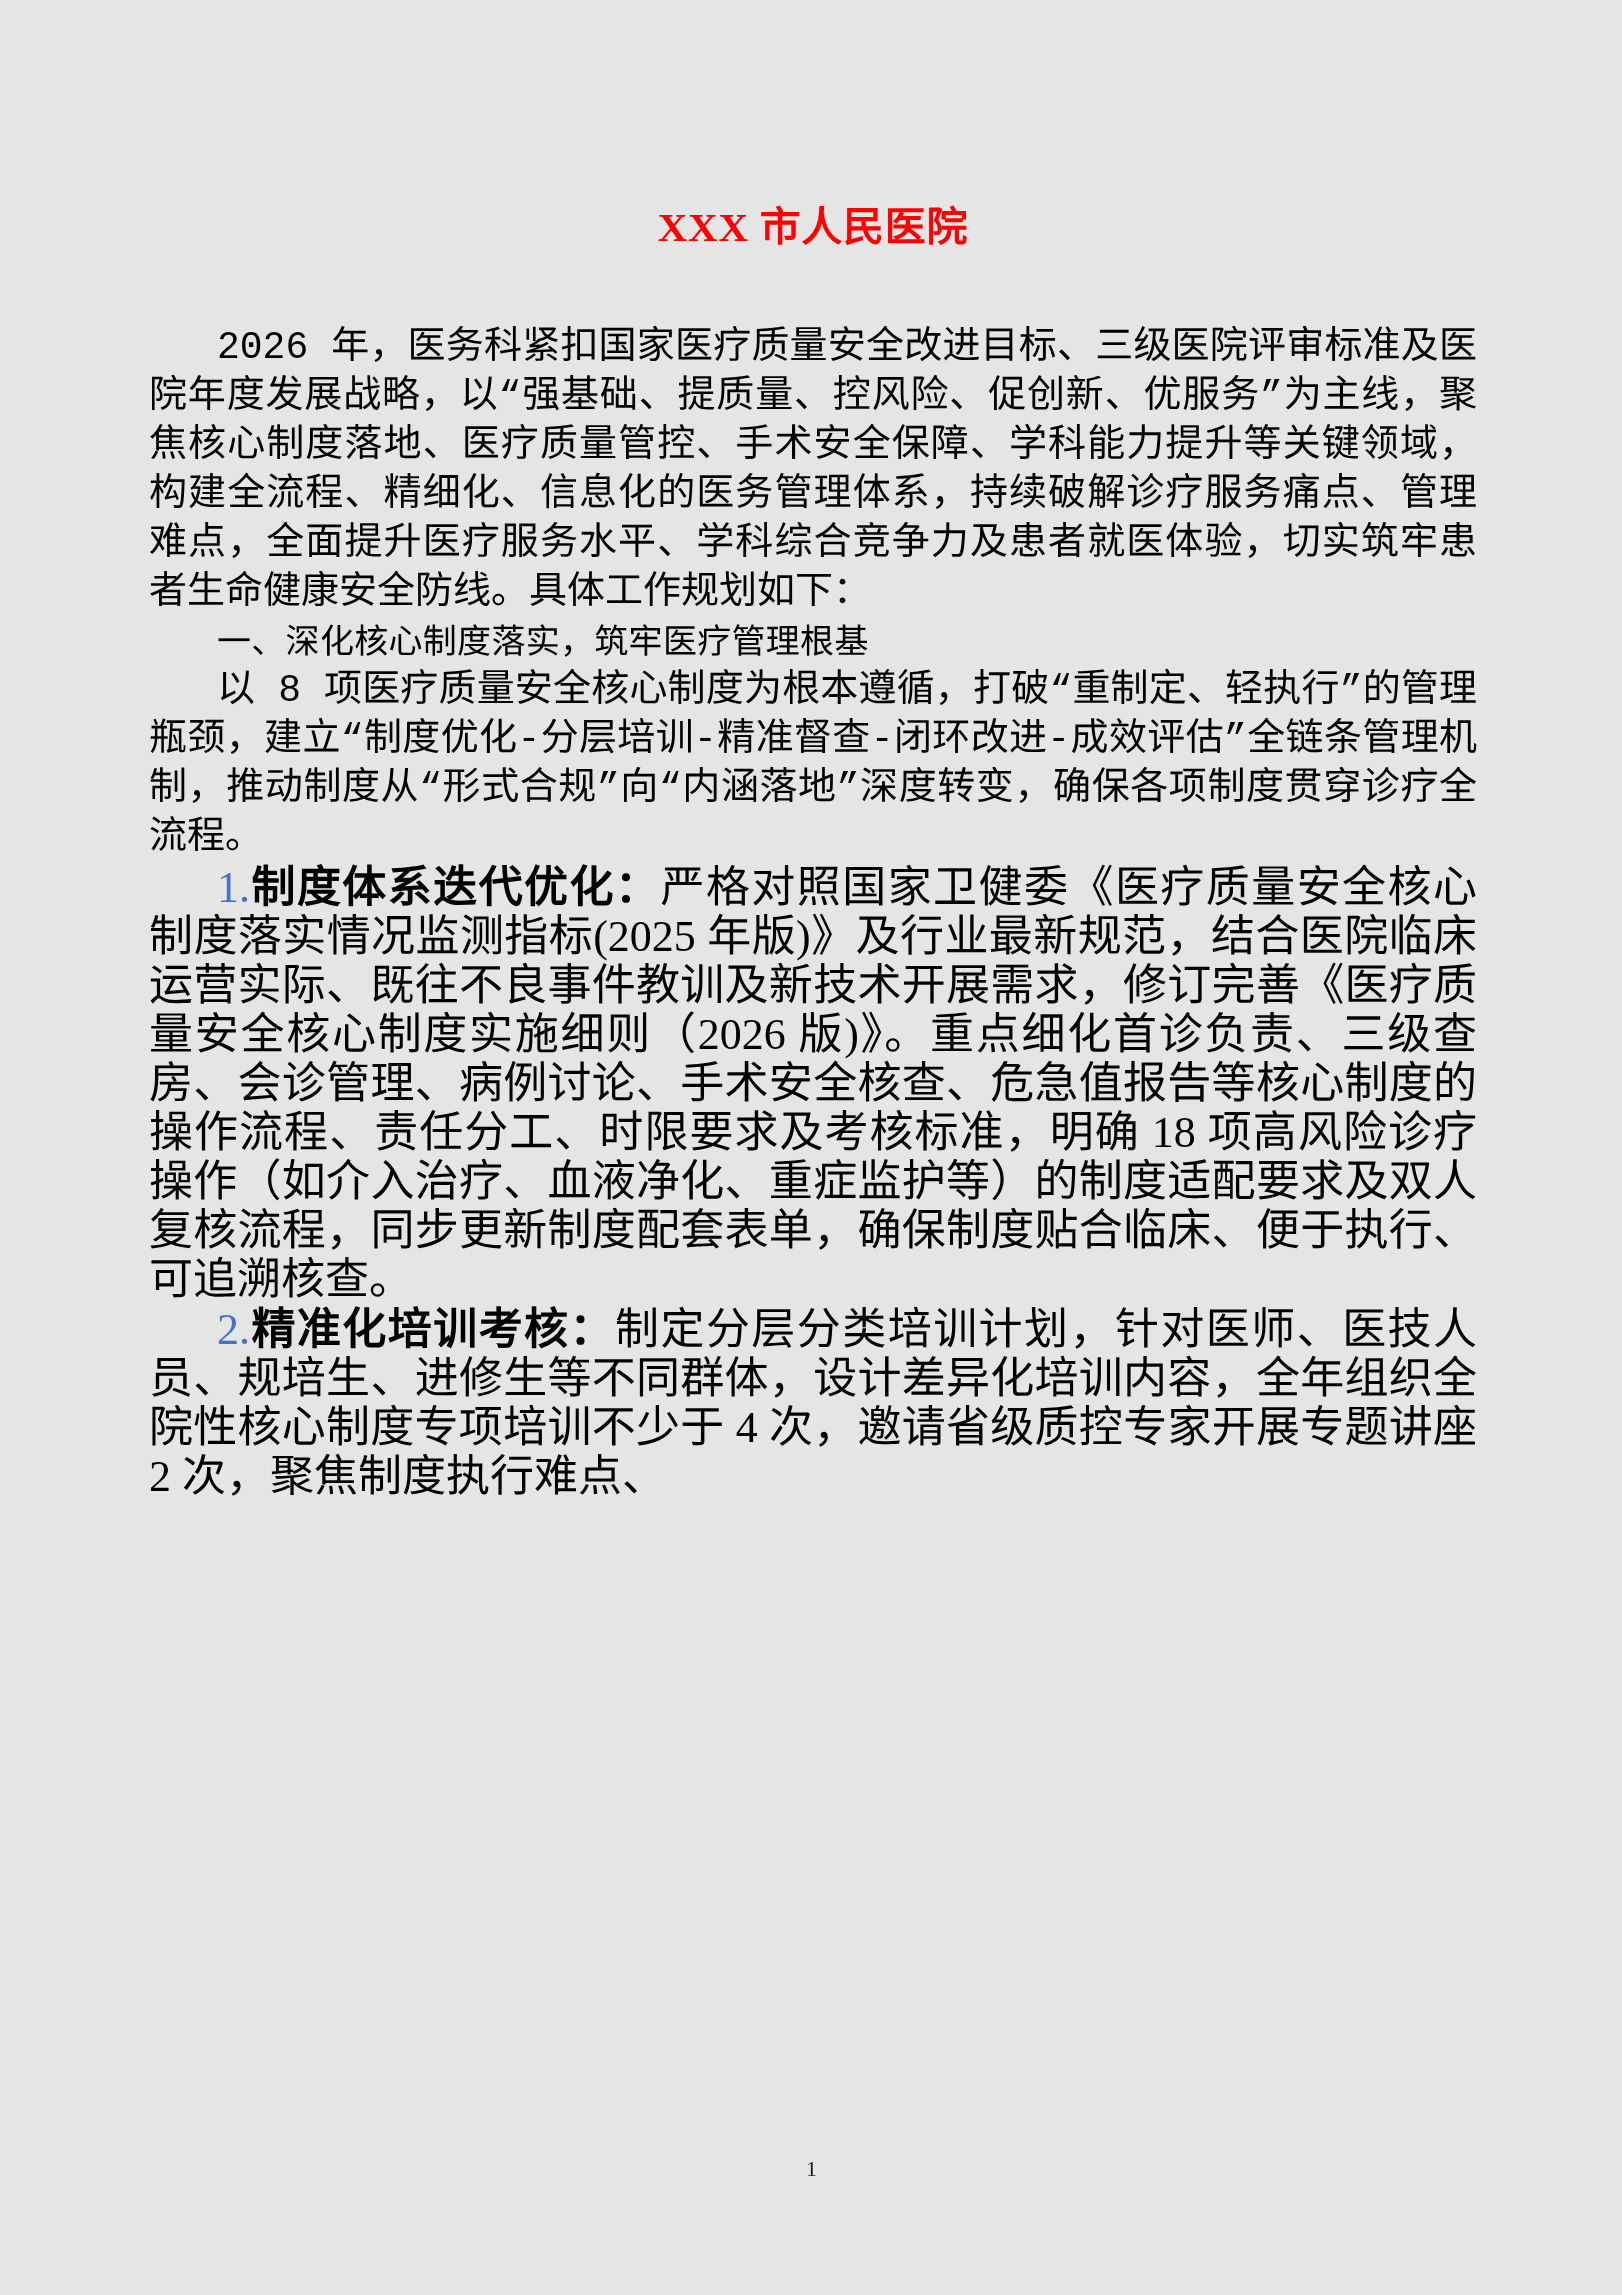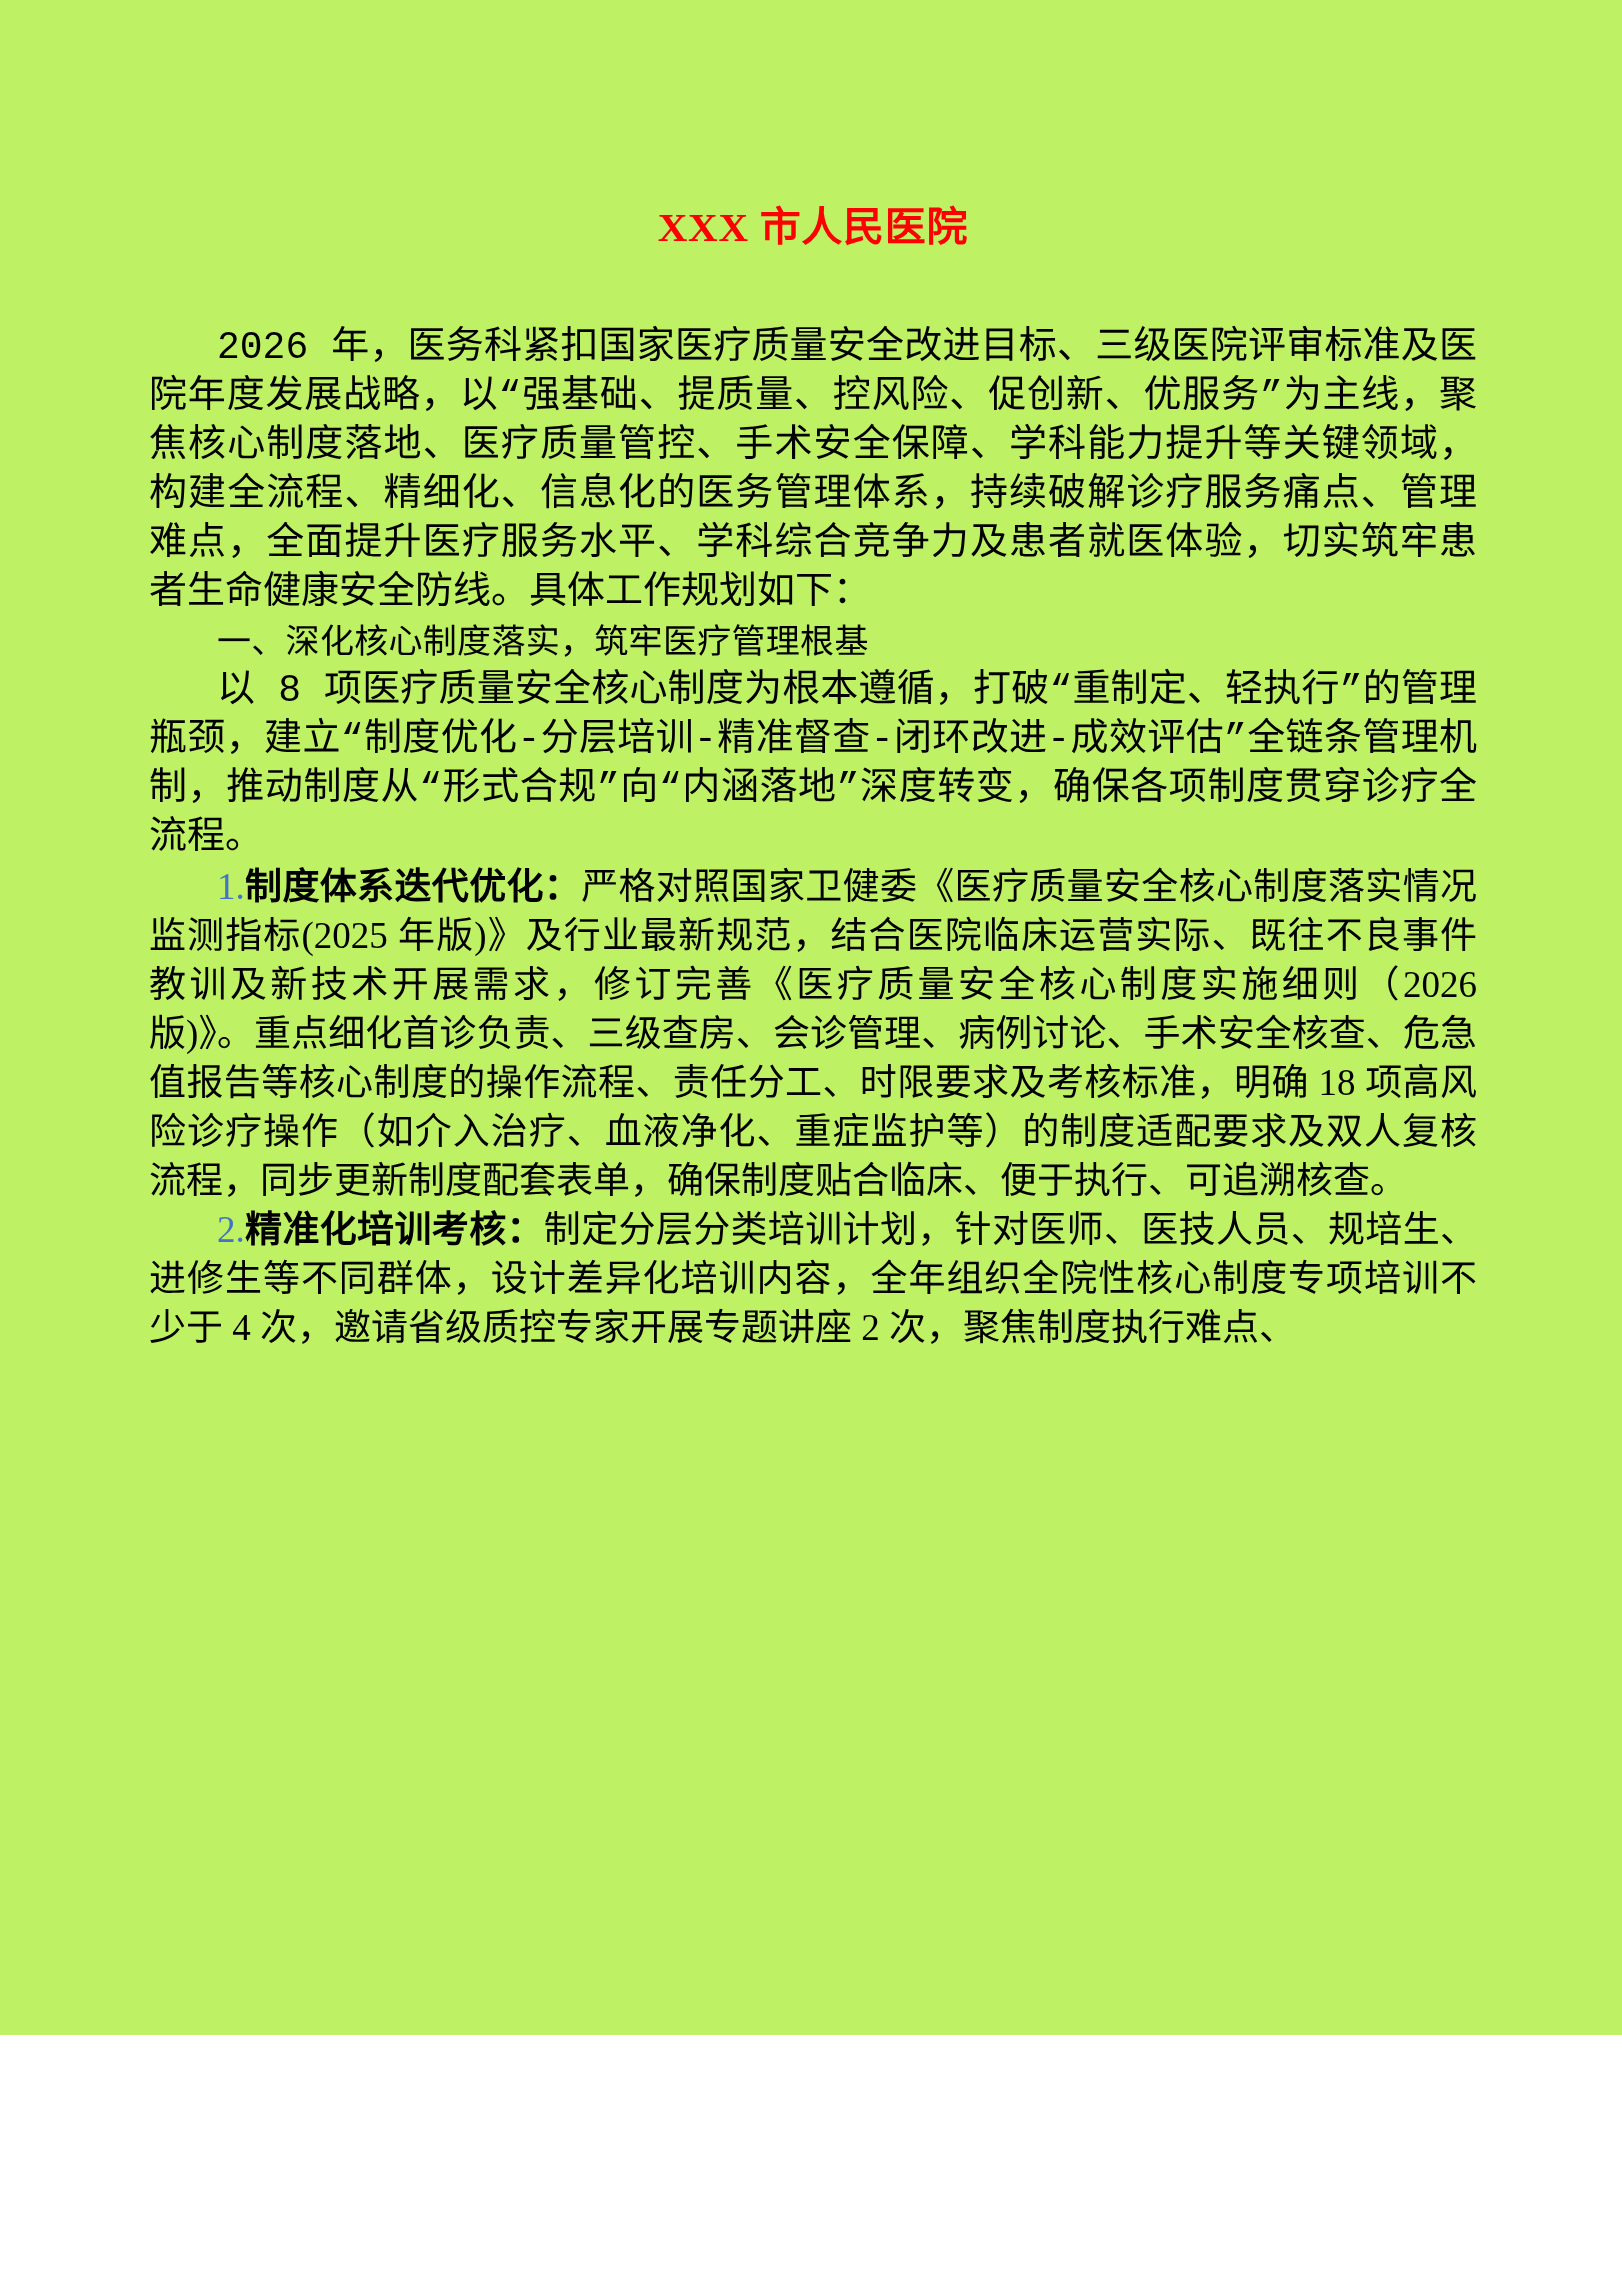--- a/index.html
+++ b/index.html
@@ -6,22 +6,22 @@
   html, body {
     margin: 0;
     padding: 0;
     background: #ffffff;
   }
 
   
   .page {
     position: relative;
     width: 1623px;
-    height: 2035px;
-    background: #bef264;
+    height: 2295px;
+    background: #e5e5e5;
     box-sizing: border-box;
     overflow: hidden;
     font-family: "Liberation Serif", "DejaVu Serif", serif;
     color: #000000;
   }
 
   
   .content {
     position: absolute;
     left: 149px;
@@ -68,21 +68,21 @@
     font-size: 34px;
     line-height: 49px;
     text-indent: 68px;
     letter-spacing: 0.3px;
   }
 
   
   .item {
     margin: 0;
     padding: 0;
-    font-size: 37px;
+    font-size: 44px;
     line-height: 49px;
     text-align: justify;
     text-align-last: left;
     text-justify: inter-ideograph;
     text-indent: 68px;
     font-family: "Liberation Serif", "DejaVu Serif", serif;
     word-break: break-all;
   }
   .item-num {
     color: #4472C4;

